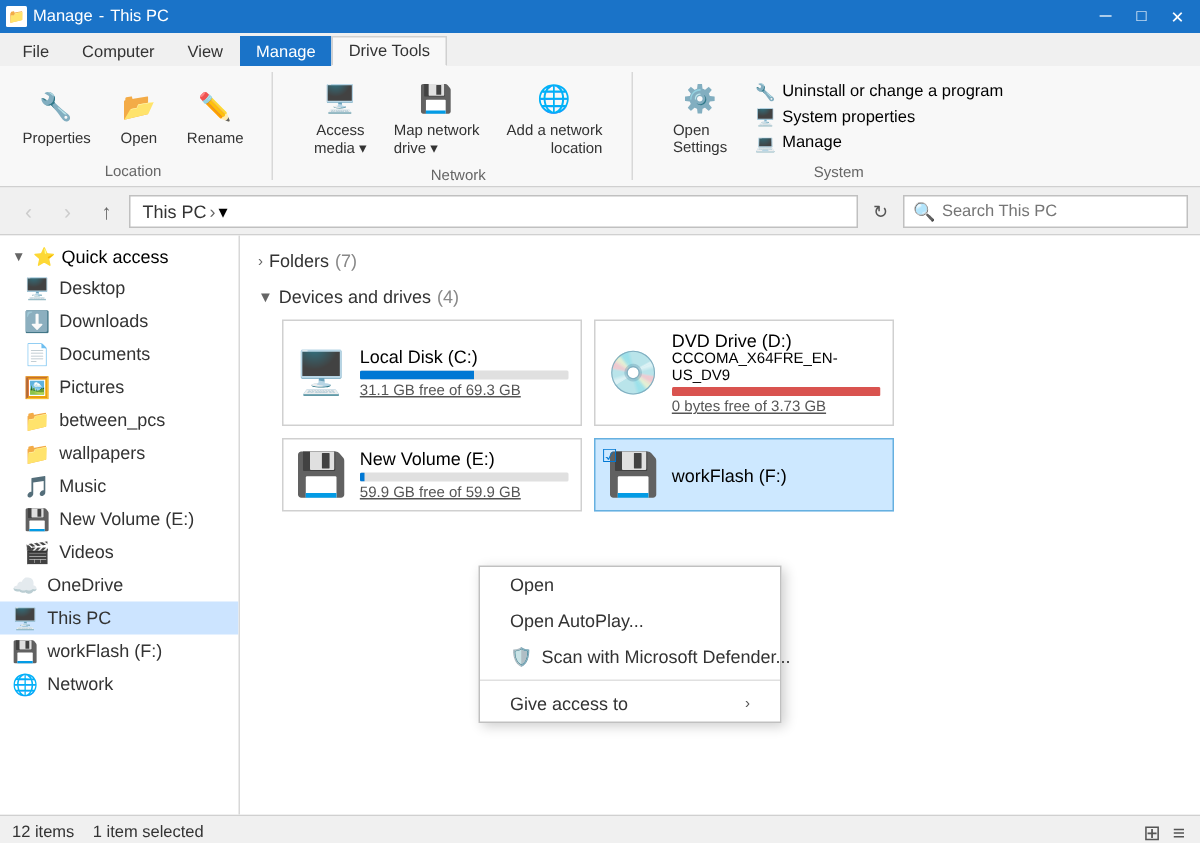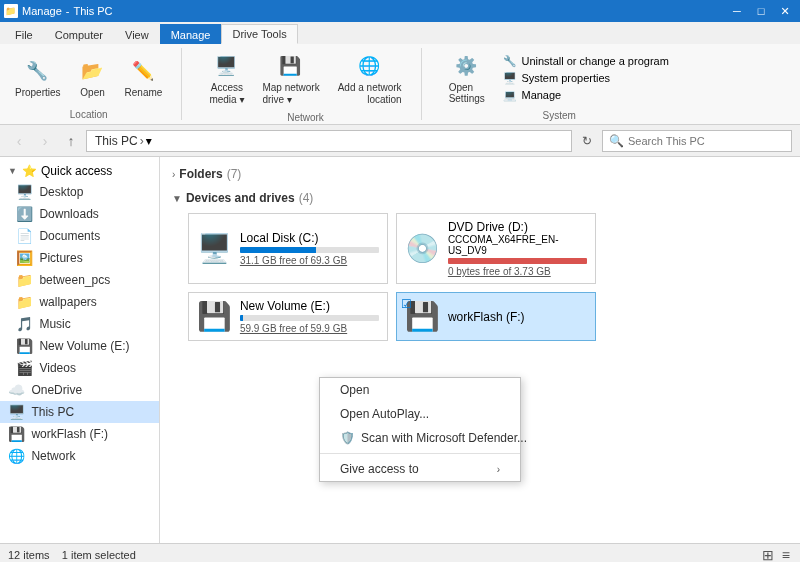--- a/index.html
+++ b/index.html
@@ -51,21 +51,21 @@
     .sidebar-item.active { background: #cce4ff; }
     .sidebar-icon { font-size: 14px; }
     .sidebar-group-header { display: flex; align-items: center; gap: 4px; padding: 3px 4px 3px 8px; cursor: pointer; font-size: 12px; }
     .collapse-arrow { font-size: 9px; color: #666; width: 10px; }
 
     
     .content { flex: 1; background: white; padding: 8px 12px; overflow-y: auto; position: relative; }
     .content-section { margin-bottom: 8px; }
     .section-header { display: flex; align-items: center; gap: 4px; font-size: 12px; color: #333; margin-bottom: 6px; padding: 2px 0; cursor: pointer; }
     .section-arrow { font-size: 10px; color: #666; }
-    .section-title { font-size: 12px; font-weight: bold; }
+    .section-title { font-size: 12px; }
     .section-count { color: #888; }
     .drives-grid { display: flex; flex-wrap: wrap; gap: 8px; padding-left: 16px; }
     .drive-item { width: 200px; display: flex; align-items: center; gap: 8px; padding: 6px 8px; border: 1px solid #d0d0d0; cursor: pointer; position: relative; background: white; }
     .drive-item.selected { background: #cde8ff; border-color: #66b0e0; }
     .drive-icon { font-size: 28px; }
     .drive-info { flex: 1; }
     .drive-name { font-size: 12px; font-weight: 500; }
     .drive-bar-container { height: 6px; background: #e0e0e0; margin: 2px 0; border-radius: 1px; overflow: hidden; }
     .drive-bar { height: 100%; background: #0078d4; }
     .drive-bar.full { background: #d9534f; }

